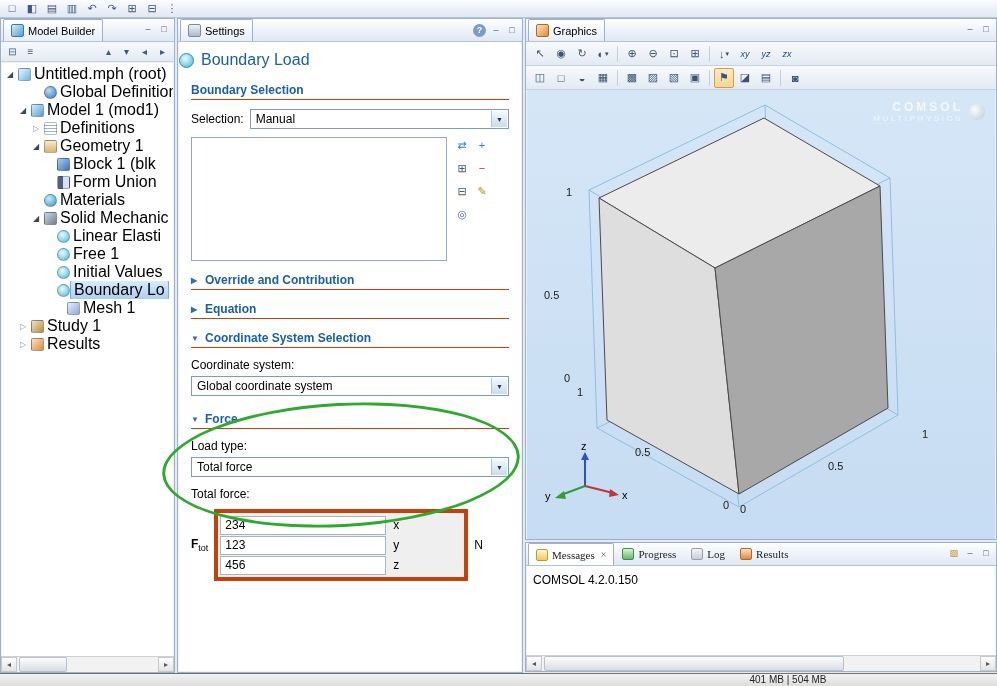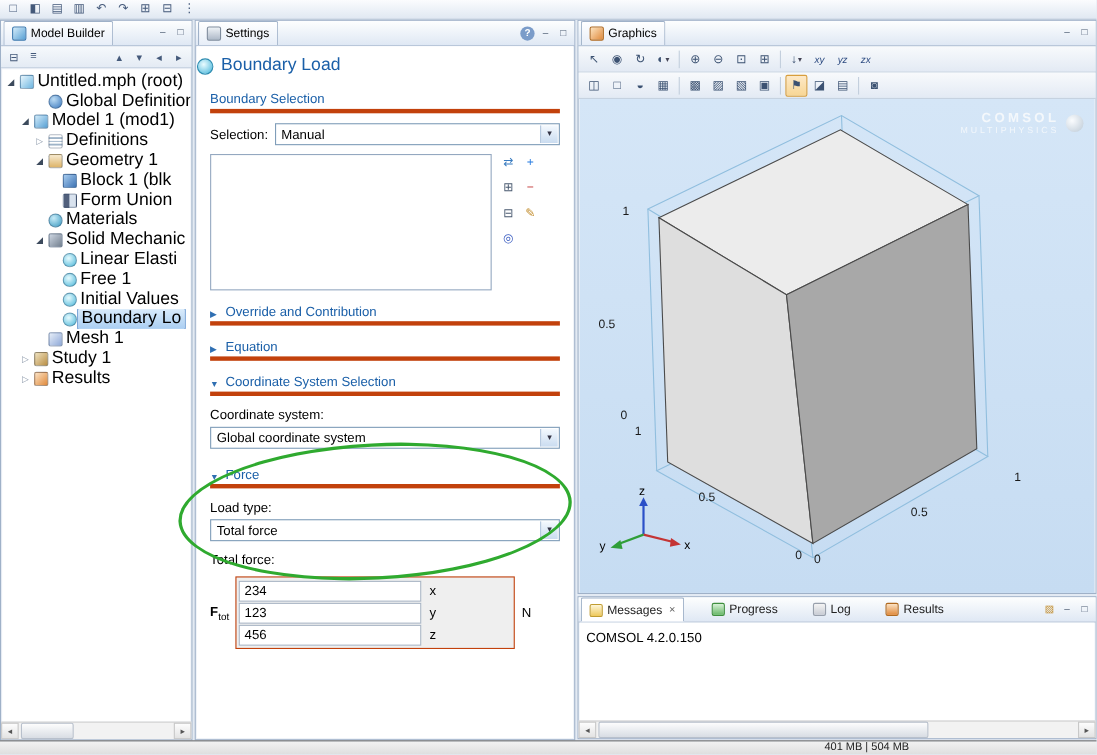--- a/index.html
+++ b/index.html
@@ -51,37 +51,37 @@
 .hs-left{left:0;}
 .hs-right{right:0;}
 .hs-thumb{position:absolute;top:0;height:15px;background:linear-gradient(#fdfdfd,#d8dde4);border:1px solid #b8c0cc;border-radius:2px;}
 
 
 .settings-panel{left:177px;top:18px;width:346px;height:655px;}
 .ic-settings{background:linear-gradient(#eef2f6,#aeb9c8);border:1px solid #7e8b9c;}
 .settings-body{position:absolute;top:23px;left:1px;right:1px;bottom:1px;background:#fff;overflow:hidden;}
 .settings-title{display:flex;align-items:center;gap:7px;padding:9px 0 2px 0;color:#1a5fa8;font-size:16px;}
 .title-icon{width:15px;height:15px;border-radius:50%;background:radial-gradient(circle at 40% 35%,#eafcff,#3fb2d8);border:1px solid #2e8cb0;}
-.sec-head{display:flex;align-items:flex-end;gap:5px;margin:12px 12px 0;padding-bottom:2px;border-bottom:4px solid #c2410c;color:#1a5fa8;font-weight:normal;font-size:12px;}
+.sec-head{display:flex;align-items:center;gap:5px;margin:12px 12px 0;padding-bottom:2px;border-bottom:1px solid #c2410c;color:#1a5fa8;font-weight:bold;font-size:12px;}
 .sec-arrow{font-size:8px;color:#2f6fb2;width:9px;}
 .field-row{display:flex;align-items:center;gap:6px;margin:9px 12px 0;}
 .flabel{font-size:12px;}
 .flabel-block{margin:10px 12px 4px;font-size:12px;}
 .combo{height:20px;border:1px solid #7f9db9;background:#fff;display:flex;align-items:center;padding:0 20px 0 5px;position:relative;font-size:12px;white-space:nowrap;}
 .combo .carrow{position:absolute;right:1px;top:1px;bottom:1px;width:16px;background:linear-gradient(#f4f9fe,#cadcf0);border-left:1px solid #aec4dc;display:flex;align-items:center;justify-content:center;font-size:7px;color:#334;}
 .combo.grow{flex:1;}
 .combo.block{margin:0 12px;}
 .sel-wrap{display:flex;margin:8px 0 0 12px;gap:6px;}
 .sel-list{width:256px;height:124px;background:#fff;border:1px solid #94a8c0;}
 .sel-btns{display:grid;grid-template-columns:18px 18px;grid-auto-rows:21px;gap:2px;align-content:start;}
 .sbtn{width:18px;height:18px;font-size:11px;line-height:17px;text-align:center;border-radius:2px;}
 .force-area{display:flex;align-items:center;margin:8px 0 0 12px;gap:6px;}
 .fsym{font-size:12px;}
 .fsym sub{font-size:9px;}
-.force-table{width:254px;background:#efefef;border:1px solid #c2410c;padding:2px;}
+.force-table{width:254px;background:#efefef;border:4px solid #c2410c;padding:2px;}
 .f-row{display:flex;align-items:center;height:20px;}
 .f-val{width:166px;height:19px;background:#fff;border:1px solid #a8b4c4;padding:1px 4px;font-size:12px;}
 .f-axis{padding-left:7px;font-size:12px;}
 .funit{font-size:12px;}
 
 
 .graphics-panel{left:525px;top:18px;width:472px;height:522px;}
 .ic-graphics{background:linear-gradient(135deg,#fde4c0,#e08a3c);border:1px solid #b06a20;}
 .gtoolbar{height:24px;background:linear-gradient(#f8fafc,#e3eaf4);border-bottom:1px solid #c6d2e0;display:flex;align-items:center;gap:1px;padding:0 4px;}
 .gbtn{min-width:20px;height:20px;padding:0 2px;font-size:11px;color:#3c5272;border:1px solid transparent;border-radius:2px;display:inline-flex;align-items:center;justify-content:center;gap:1px;}
@@ -93,21 +93,21 @@
 .gcanvas svg{position:absolute;left:0;top:0;}
 .tick{position:absolute;font-size:11px;color:#1a1a1a;}
 .watermark{position:absolute;right:10px;top:10px;display:flex;align-items:center;gap:6px;}
 .wm-text{text-align:right;color:#f6f9fc;}
 .wm1{font-size:12px;font-weight:bold;letter-spacing:3px;opacity:.95;}
 .wm2{font-size:8px;letter-spacing:2.6px;opacity:.9;}
 .wm-logo{width:16px;height:16px;border-radius:50%;background:radial-gradient(circle at 35% 35%,#ffffff,#b9c6d2);opacity:.9;}
 
 
 .messages-panel{left:525px;top:542px;width:472px;height:130px;}
-.msg-tabs{display:flex;gap:18px;height:100%;}
+.msg-tabs{display:flex;gap:1px;height:100%;font-family:Liberation Serif, serif;}
 .mtab{height:22px;display:flex;align-items:center;gap:4px;padding:0 7px;font-size:11px;border-radius:2px 2px 0 0;color:#222;}
 .mtab.active{background:#fff;border:1px solid #9fb1c8;border-bottom:none;}
 .mticon{width:12px;height:12px;border-radius:2px;}
 .ic-messages{background:linear-gradient(#fef6d8,#eec95c);border:1px solid #c09c30;}
 .ic-progress{background:linear-gradient(#d8f2d8,#68b868);border:1px solid #3f8f3f;}
 .ic-log{background:linear-gradient(#f4f4f4,#c8ccd4);border:1px solid #98a0ac;}
 .ic-results{background:linear-gradient(#fbe2c4,#e08a3c);border:1px solid #b06a20;}
 .closex{font-size:10px;color:#666;margin-left:2px;}
 .msg-content{position:absolute;top:23px;left:1px;right:1px;bottom:16px;background:#fff;padding:7px 6px;font-size:12px;}
 
@@ -211,21 +211,21 @@
       <div class="tree-row" style="padding-left: 42px;">
         <span class="expander"></span>
         <span class="ticon ti-initial-values"></span>
         <span class="tlabel">Initial Values</span>
       </div>
       <div class="tree-row selected" style="padding-left: 42px;">
         <span class="expander"></span>
         <span class="ticon ti-boundary-load"></span>
         <span class="tlabel">Boundary Lo</span>
       </div>
-      <div class="tree-row" style="padding-left: 29px;">
+      <div class="tree-row" style="padding-left: 29px; margin-left: 23px;">
         <span class="expander"></span>
         <span class="ticon ti-mesh"></span>
         <span class="tlabel">Mesh 1</span>
       </div>
       <div class="tree-row" style="padding-left: 16px;">
         <span class="expander hollow">▷</span>
         <span class="ticon ti-study"></span>
         <span class="tlabel">Study 1</span>
       </div>
       <div class="tree-row" style="padding-left: 16px;">

